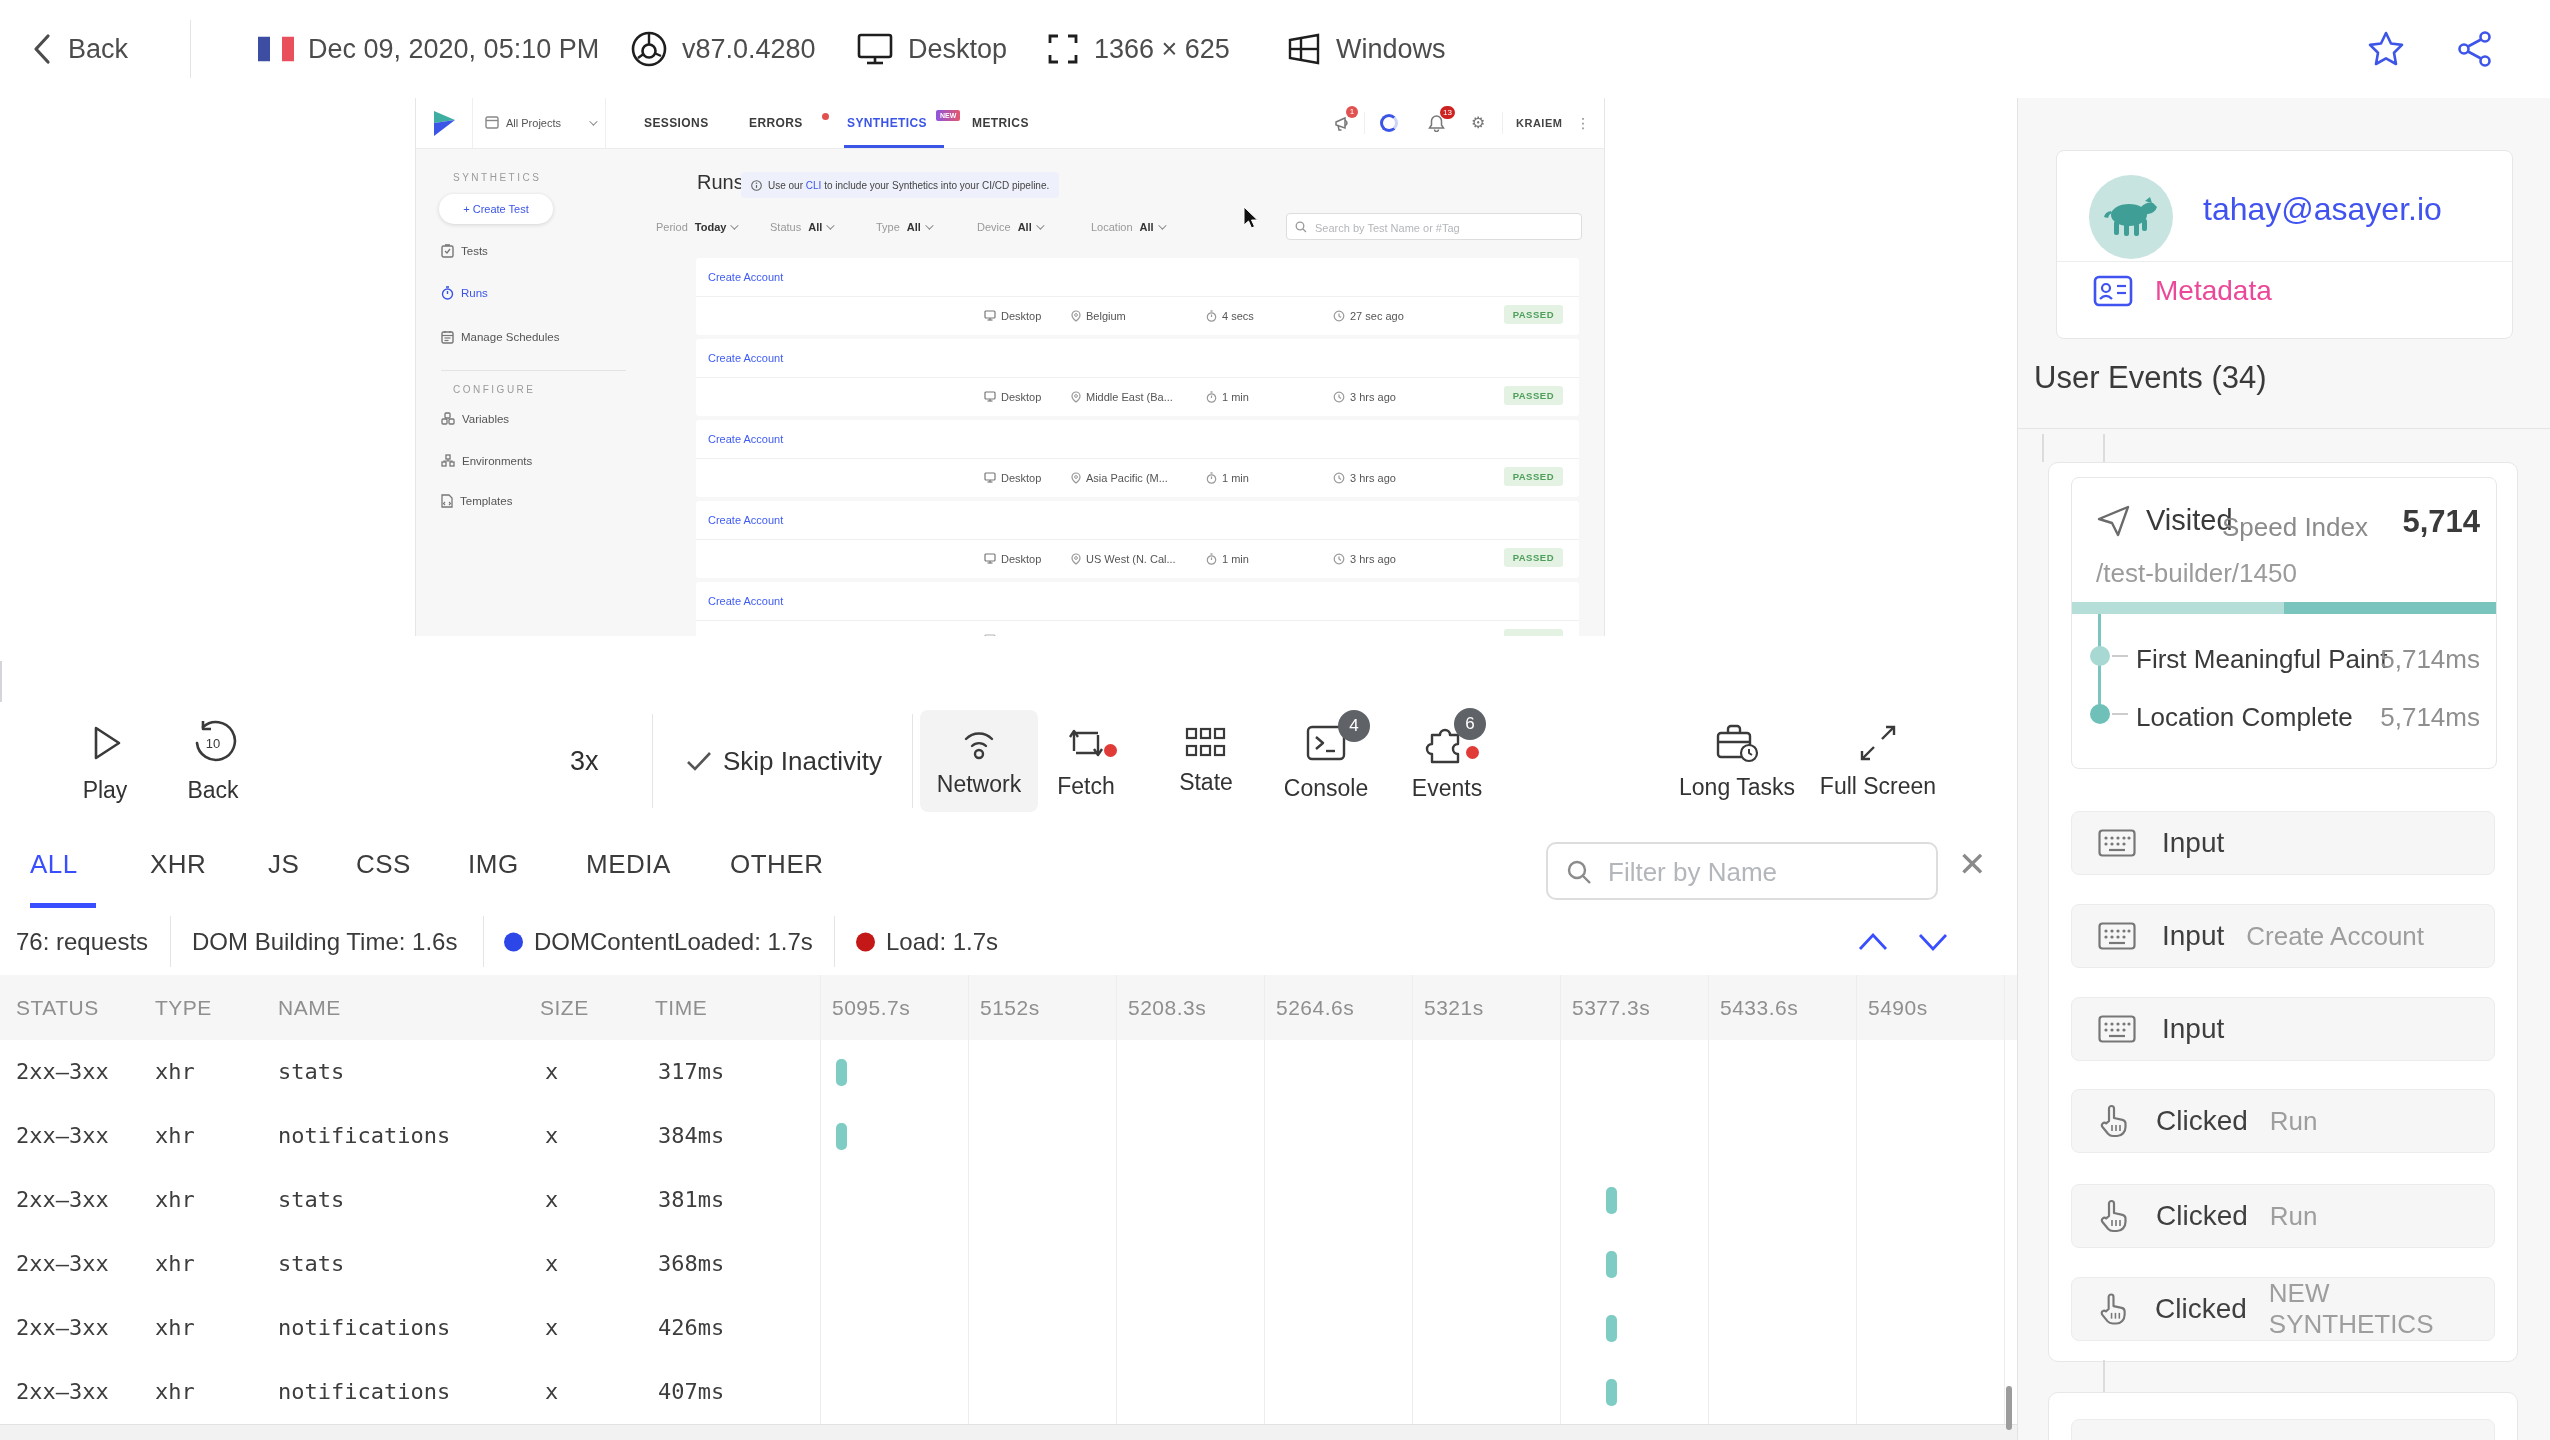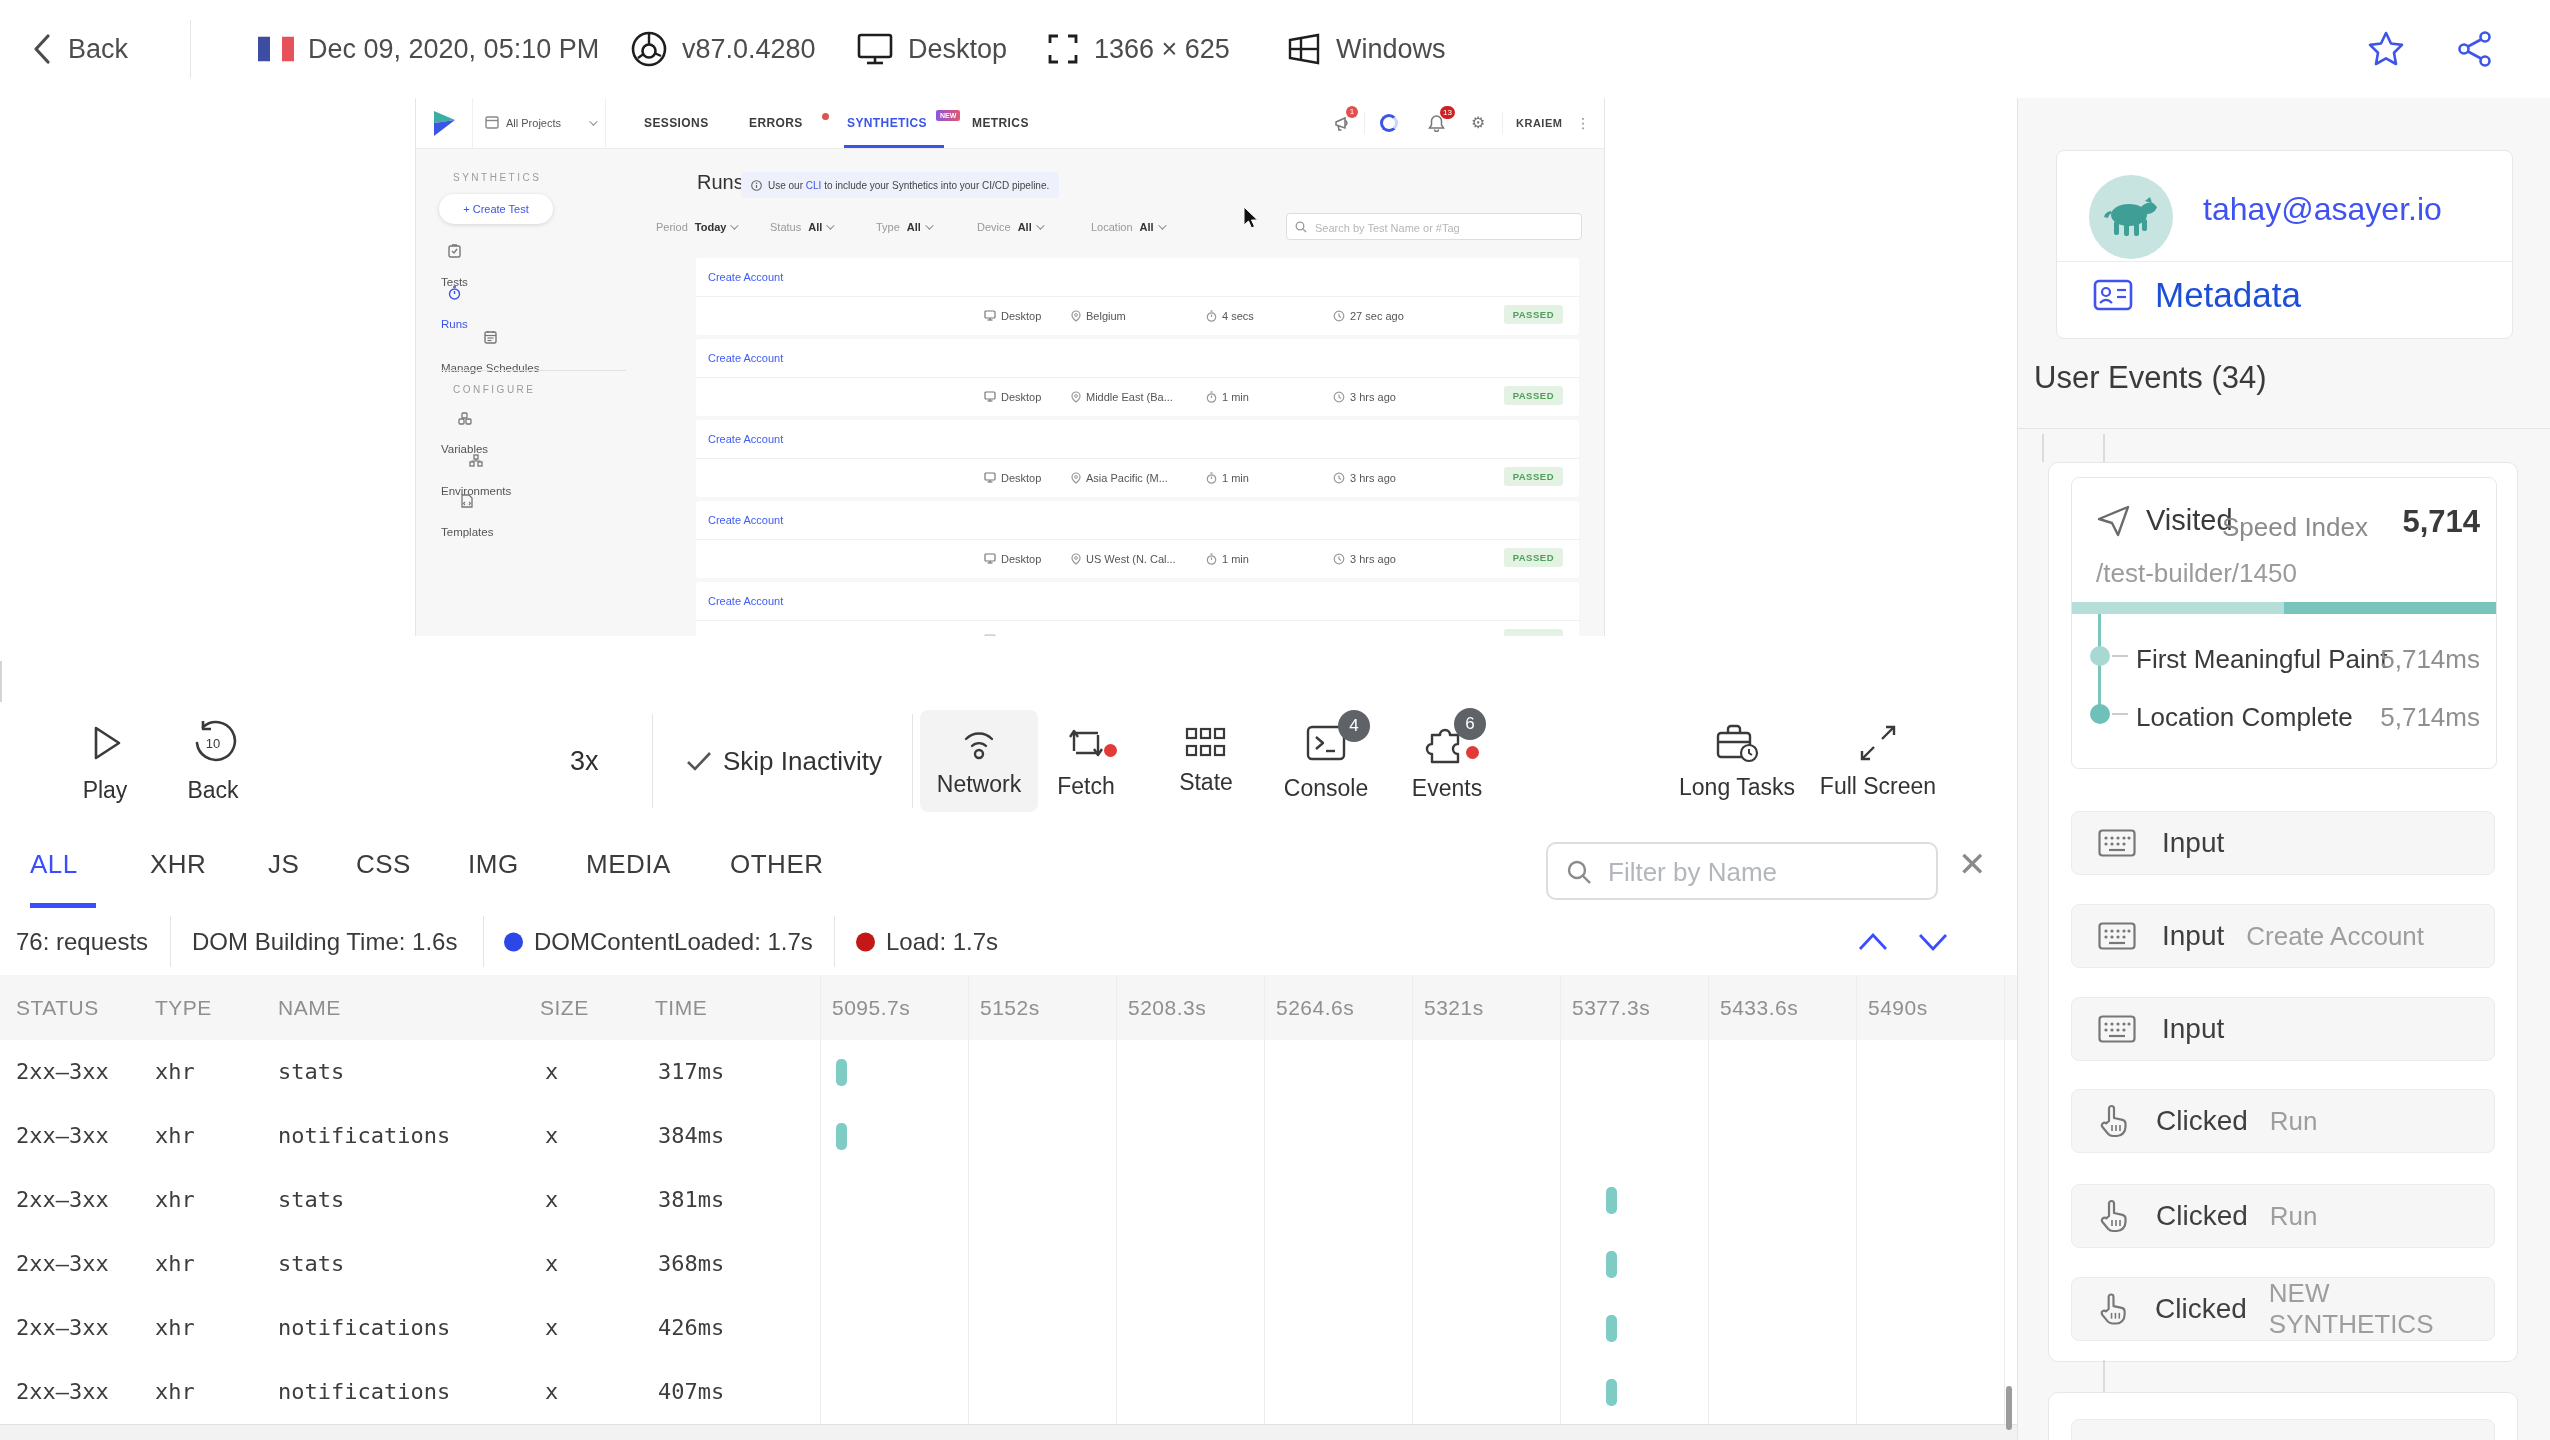--- a/index.html
+++ b/index.html
@@ -15,21 +15,21 @@
   .topbar .it{position:absolute;top:50%;transform:translateY(-50%);display:flex;align-items:center;gap:14px;color:#4c4c4c;font-size:27px;}
   .vdiv{position:absolute;width:1px;background:#e4e4e4;}
 
   
   #stage{position:absolute;left:0;top:98px;width:2017px;height:563px;background:#fff;}
   #mini{position:absolute;left:415px;top:0;width:1188px;height:538px;background:#f7f7f8;
         border-left:1px solid #e6e6e6;border-right:1px solid #e6e6e6;overflow:hidden;}
   #mini .nav{position:absolute;left:0;top:0;width:100%;height:50px;background:#fff;border-bottom:1px solid #ececec;}
   .mtab{position:absolute;top:0;height:50px;line-height:50px;font-size:12px;font-weight:bold;color:#3c3c3c;letter-spacing:.4px;}
   .ssec{position:absolute;font-size:10px;letter-spacing:2.5px;color:#9b9b9b;}
-  .sitem{position:absolute;display:flex;align-items:center;gap:18px;font-size:11.5px;color:#555;flex-direction:column;}
+  .sitem{position:absolute;display:flex;align-items:center;gap:7px;font-size:11.5px;color:#555;}
   .rgrp{position:absolute;left:280px;width:883px;height:77px;background:#fff;border-radius:3px;}
   .rgrp .l1{position:absolute;left:12px;top:0;height:38px;line-height:38px;font-size:11px;color:#3f5bf5;}
   .rgrp .sep{position:absolute;left:0;top:38px;width:100%;height:1px;background:#f0f0f0;}
   .rgrp .c{position:absolute;top:38px;height:39px;display:flex;align-items:center;gap:5px;font-size:11px;color:#555;}
   .badge-pass{position:absolute;right:16px;top:47px;background:#e4f2e4;color:#4e9e5a;font-size:9.5px;font-weight:bold;letter-spacing:.5px;padding:4px 9px;border-radius:3px;}
   .chev{display:inline-block;width:5px;height:5px;border-right:1.5px solid #888;border-bottom:1.5px solid #888;transform:rotate(45deg) translateY(-2px);margin-left:4px;}
   .flt{position:absolute;top:121px;height:16px;display:flex;align-items:center;font-size:11px;}
   .flt .fl{color:#999;margin-right:7px;}
   .flt .fv{color:#333;font-weight:bold;}
 
@@ -667,21 +667,21 @@
       <span class="abs" style="left:146px;top:40px;font-size:32px;color:#4052f0;cursor:pointer">tahay@asayer.io</span>
       <div class="abs" style="left:0;top:110px;width:100%;height:1px;background:#ededed"></div>
       <div class="abs" style="left:36px;top:124px;display:flex;align-items:center;gap:22px;cursor:pointer">
         <svg width="40" height="32" viewBox="0 0 40 32">
             <rect x="2" y="2" width="36" height="28" rx="4" fill="none" stroke="#4052f0" stroke-width="2.6"></rect>
             <circle cx="13" cy="13" r="4" fill="none" stroke="#4052f0" stroke-width="2.2"></circle>
             <path d="M7 24 q6 -6 12 0" fill="none" stroke="#4052f0" stroke-width="2.2"></path>
             <line x1="24" y1="11" x2="33" y2="11" stroke="#4052f0" stroke-width="2.2"></line>
             <line x1="24" y1="18" x2="33" y2="18" stroke="#4052f0" stroke-width="2.2"></line>
           </svg>
-        <span style="font-size:35px;color:#1d4ed8">Metadata</span>
+        <span style="font-size:28px;color:#ec4899">Metadata</span>
       </div>
     </div>
 
     <span class="abs" style="left:16px;top:262px;font-size:31px;color:#3a3a3a">User Events (34)</span>
     <div class="abs" style="left:0;top:330px;width:533px;height:1px;background:#e5e5e5"></div>
     <div class="conn" style="left:24px;top:336px;height:28px"></div>
     <div class="conn" style="left:85px;top:336px;height:28px"></div>
 
     <div class="card" style="left:30px;top:364px;width:468px;height:898px;border-radius:10px">
 

